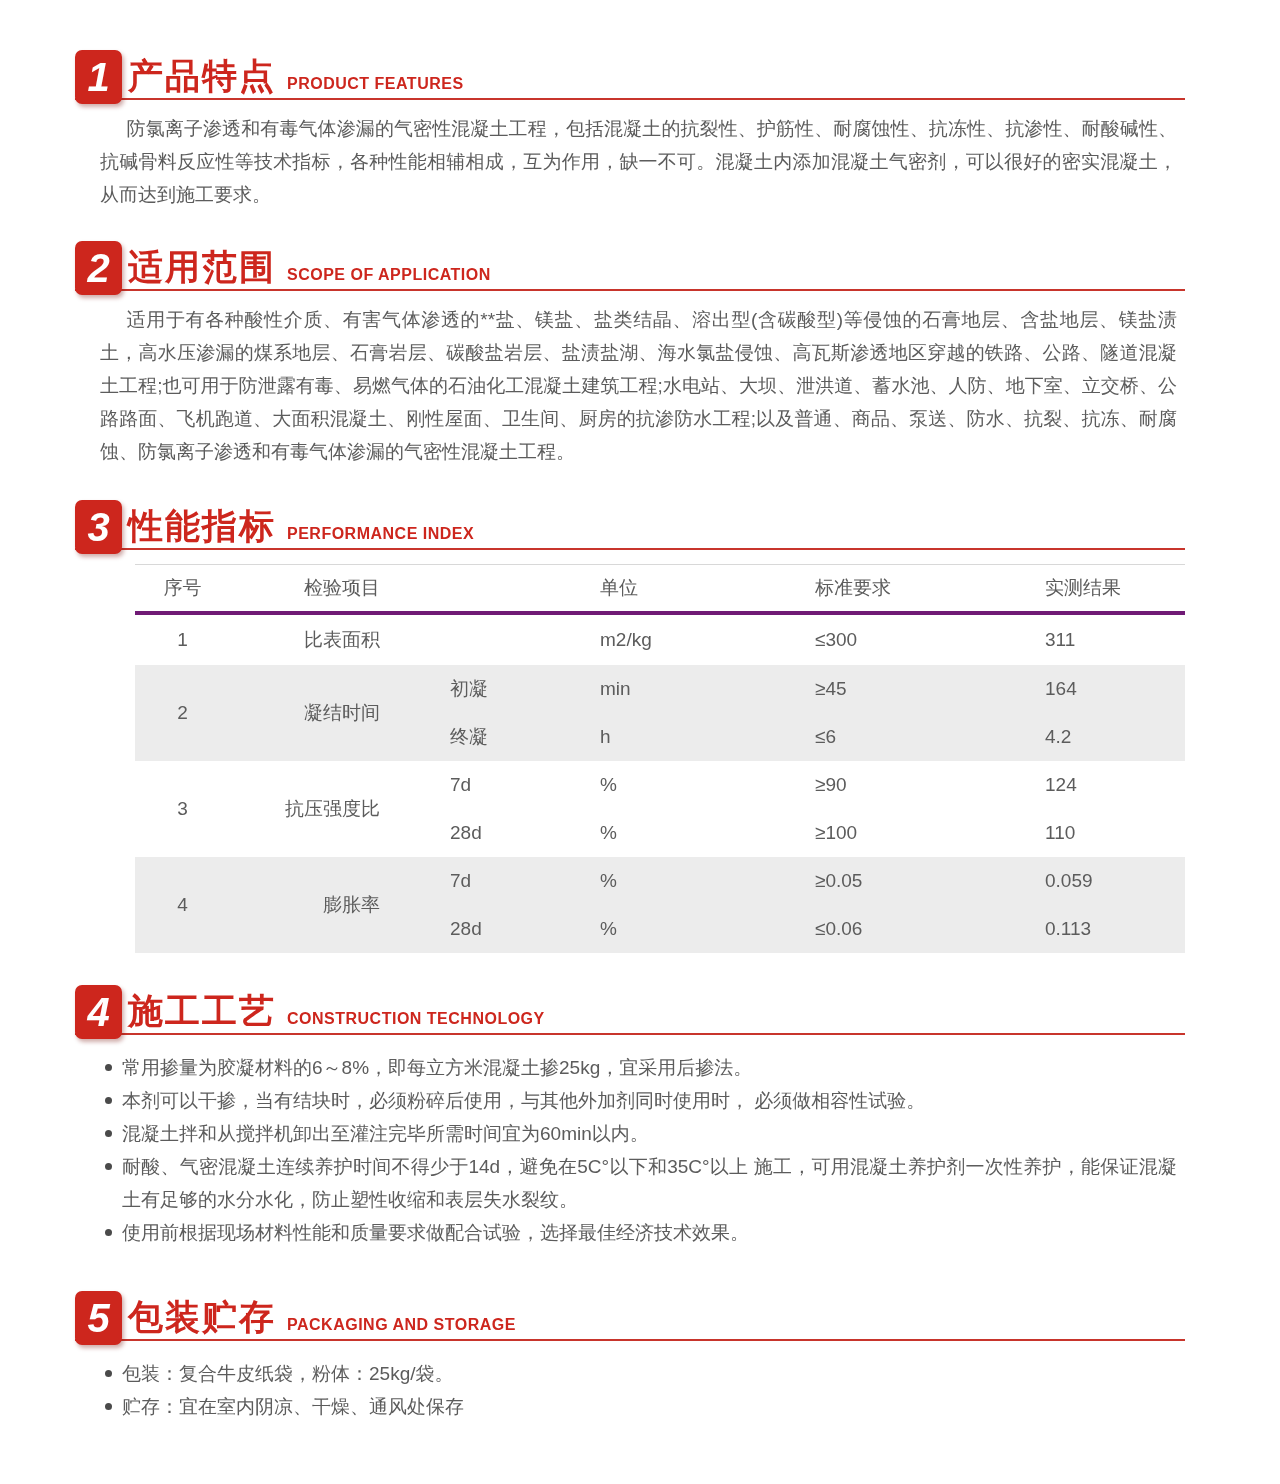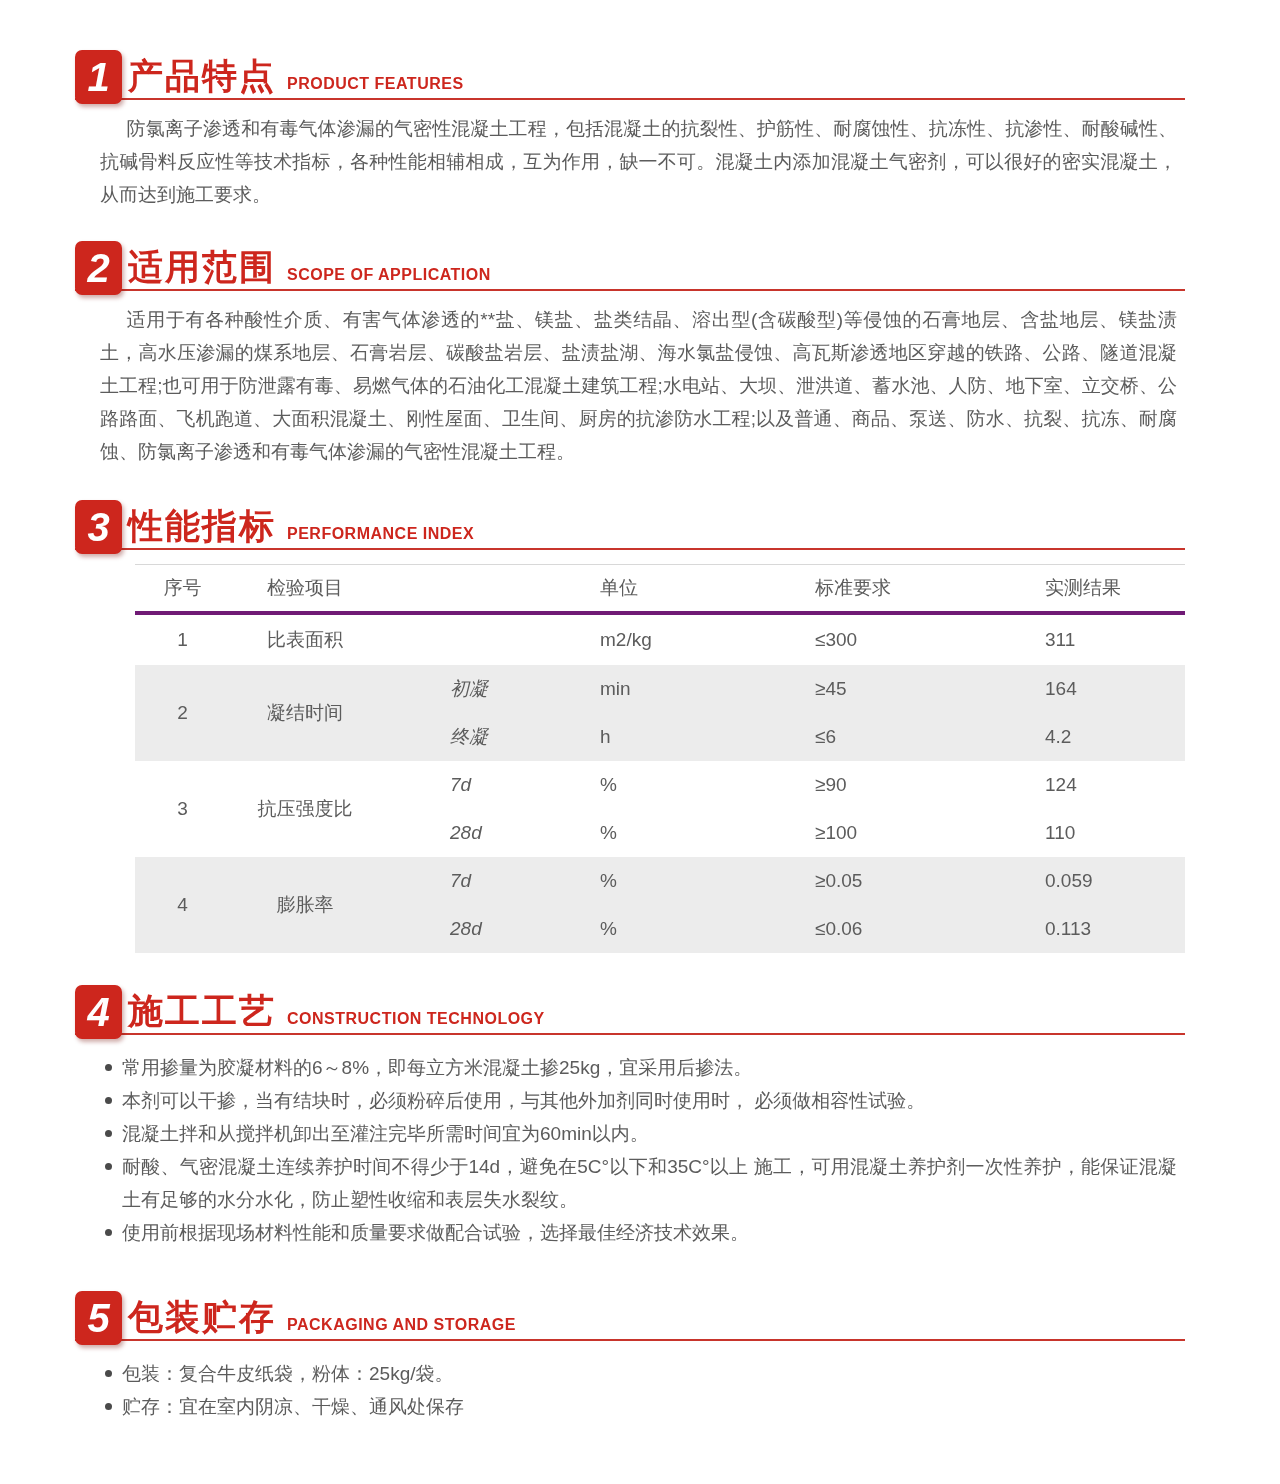--- a/index.html
+++ b/index.html
@@ -58,22 +58,22 @@
   .trow{display:grid;grid-template-columns:95px 150px 805px;align-items:center;}
   .thead{
     height:46px;border-top:1px solid #d8d8d8;border-bottom:4px solid #701a75;
     display:grid;grid-template-columns:95px 150px 220px 215px 230px 140px;align-items:center;
   }
   .row-single{
     height:50px;
     display:grid;grid-template-columns:95px 150px 220px 215px 230px 140px;align-items:center;
   }
   .cell-seq{text-align:center;}
-  .cell-item{text-align:center;}
-  .cell-sub{padding-left:70px;font-style:italic;}
+  .cell-item{text-align:right;}
+  .cell-sub{padding-left:70px;}
   .cell-left{text-align:left;}
   .tgroup{min-height:96px;}
   .tgroup.gray{background:#ececec;}
   .subrows{display:grid;grid-template-rows:48px 48px;}
   .subrow{display:grid;grid-template-columns:220px 215px 230px 140px;align-items:center;}
 
   .mt-s2{margin-top:22px;}
   .mt-s3{margin-top:24px;}
   .mt-s4{margin-top:24px;}
   .mt-s5{margin-top:34px;}

